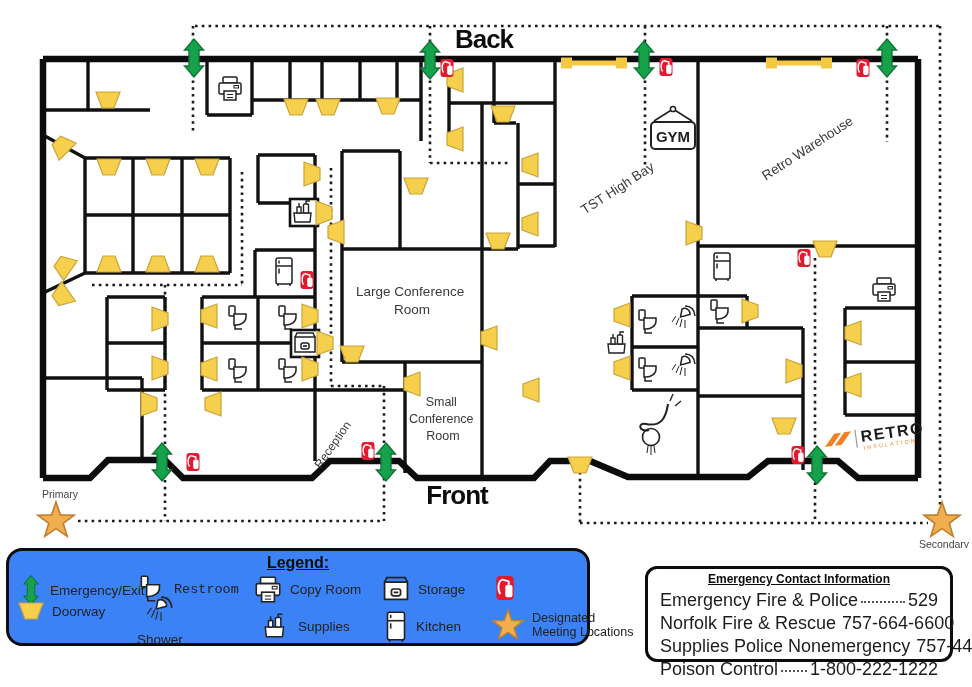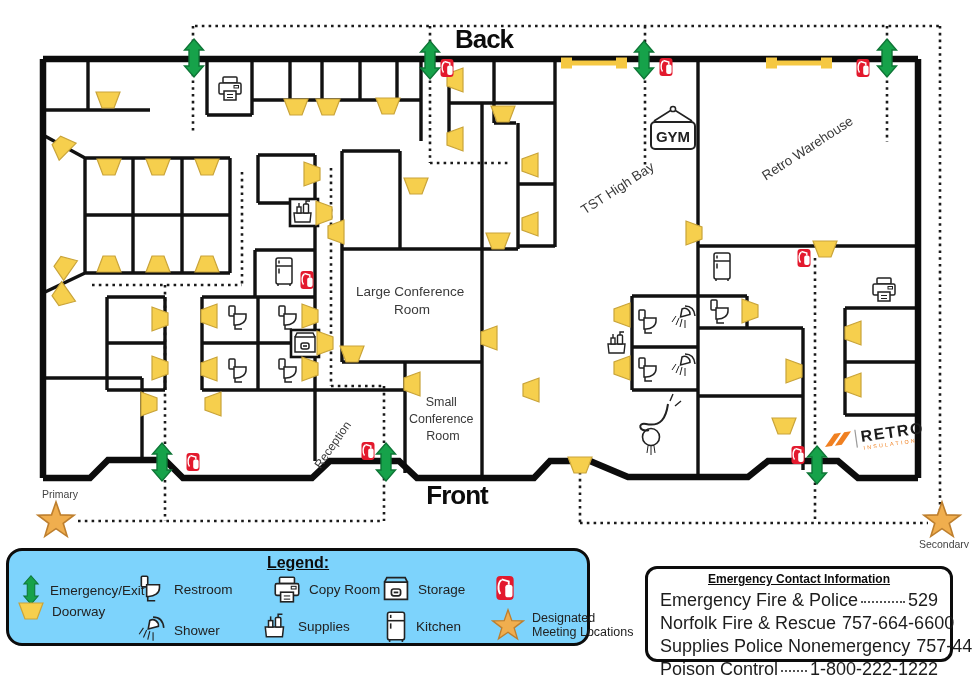--- a/index.html
+++ b/index.html
@@ -4,21 +4,21 @@
 <style>
   html,body{margin:0;padding:0;background:#fff;}
   #stage{position:relative;width:972px;height:687px;background:#fff;overflow:hidden;
          font-family:"Liberation Sans",sans-serif;}
   #plan{position:absolute;left:0;top:0;}
   .lbl{fill:#3a3a3a;font-family:"Liberation Sans",sans-serif;}
   .big{fill:#0c0c0c;font-weight:800;font-size:26px;letter-spacing:-1px;}
   .small{fill:#444;font-size:10.5px;}
   
   #legend{position:absolute;left:6px;top:548px;width:584px;height:98px;border:3.5px solid #0c0c0c;
-          border-radius:16px;box-sizing:border-box;background:#7dd3fc;}
+          border-radius:16px;box-sizing:border-box;background:#3b82f6;}
   #legend .title{position:absolute;left:0;right:0;top:3px;text-align:center;font-size:16px;
           font-weight:800;text-decoration:underline;color:#0c0c0c;letter-spacing:0px;}
   .leg-item{position:absolute;display:flex;align-items:center;gap:7px;}
   .leg-item .cap{font-size:13.5px;color:#222;}
   .leg-item .cap.wrap{width:110px;font-size:12.5px;line-height:1.12;}
   
   #contacts{position:absolute;left:645px;top:566px;width:308px;height:96px;border:3px solid #0c0c0c;
           border-radius:12px;box-sizing:border-box;background:#fff;padding:2px 12px 0 12px;}
   #contacts .title{text-align:center;font-size:12px;font-weight:800;text-decoration:underline;
           color:#0c0c0c;margin:1px 0 3px 0;}
@@ -276,27 +276,27 @@
 
 <div id="legend">
   <div class="title">Legend:</div>
 
   <div class="leg-item" style="left:10px;top:24px;">
     <svg width="24" height="30" viewBox="-12 -20 24 40">
           <use href="#garrow"></use>
         </svg>
     <span class="cap">Emergency/Exit</span>
   </div>
-  <div class="leg-item" style="left:128px;top:22px;">
+  <div class="leg-item" style="left:128px;top:22px;font-family:Liberation Mono, monospace;">
     <svg width="30" height="32" viewBox="-13 -15 28 30">
           <use href="#toilet"></use>
         </svg>
     <span class="cap">Restroom</span>
   </div>
-  <div class="leg-item" style="left:263px;top:22px;">
+  <div class="leg-item" style="left:244px;top:22px;">
     <svg width="30" height="32" viewBox="-14 -15 28 30">
           <use href="#printer"></use>
         </svg>
     <span class="cap">Copy Room</span>
   </div>
   <div class="leg-item" style="left:372px;top:22px;">
     <svg width="30" height="32" viewBox="-13 -14 26 28">
           <use href="#storagebox"></use>
         </svg>
     <span class="cap">Storage</span>
@@ -306,21 +306,21 @@
           <use href="#fireext"></use>
         </svg>
   </div>
 
   <div class="leg-item" style="left:8px;top:48px;">
     <svg width="28" height="24" viewBox="-14 -10 28 20">
           <use href="#doorway"></use>
         </svg>
     <span class="cap">Doorway</span>
   </div>
-  <div class="leg-item" style="left:128px;top:64px;">
+  <div class="leg-item" style="left:128px;top:44px;flex-direction:column;">
     <svg width="30" height="30" viewBox="-14 -14 28 28">
           <use href="#shower"></use>
         </svg>
     <span class="cap">Shower</span>
   </div>
   <div class="leg-item" style="left:252px;top:60px;">
     <svg width="30" height="30" viewBox="-12 -14 26 28">
           <use href="#supplies"></use>
         </svg>
     <span class="cap">Supplies</span>

